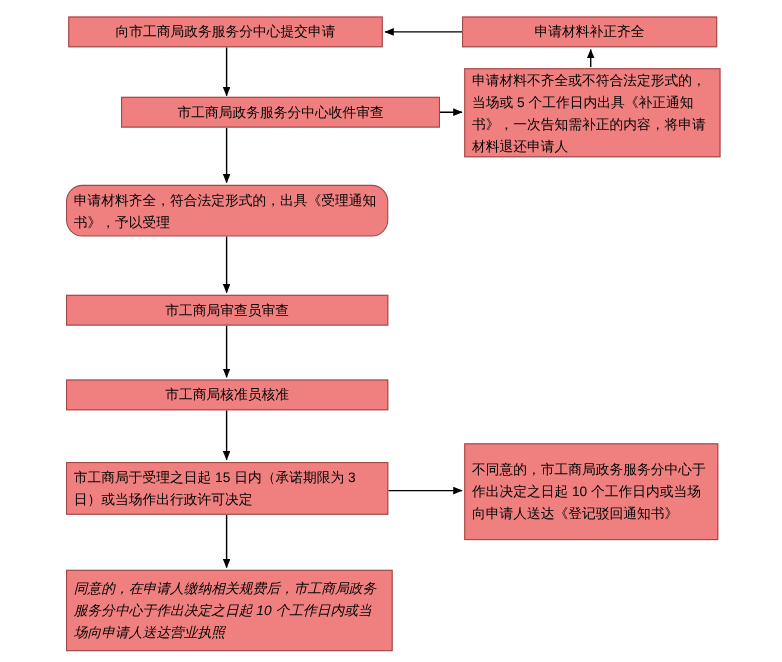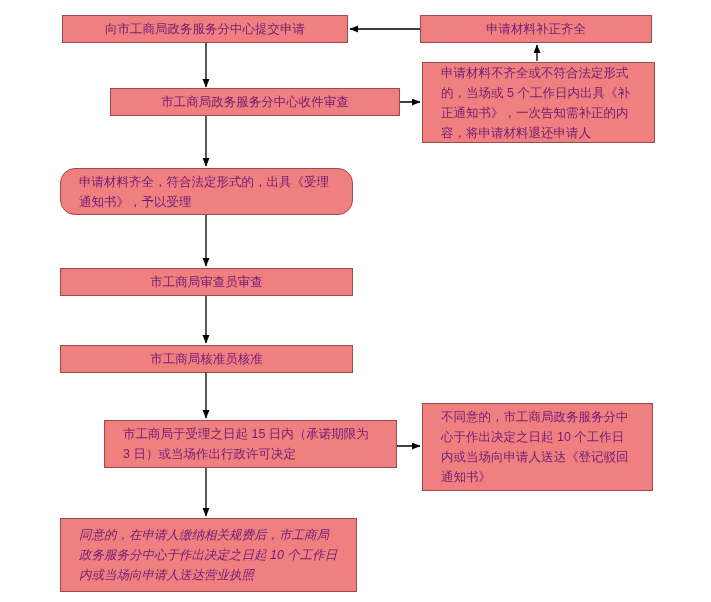--- a/index.html
+++ b/index.html
@@ -14,26 +14,26 @@
     position: relative;
     width: 711px;
     height: 602px;
     background: #ffffff;
     overflow: hidden;
   }
   .node {
     position: absolute;
     background: var(--box-fill, #f08080);
     border: 1px solid var(--box-border, #9e4a4a);
-    color: #701a75;
+    color: #000000;
     font-size: 12.5px;
     line-height: 20px;
     display: flex;
     align-items: center;
-    padding: 3px 18px;
+    padding: 3px 6px;
     overflow: hidden;
   }
   .node.center { justify-content: center; text-align: center; }
   .node.left   { justify-content: flex-start; text-align: left; }
   svg.arrows {
     position: absolute;
     left: 0; top: 0;
     width: 711px; height: 602px;
     pointer-events: none;
   }
@@ -70,19 +70,19 @@
   <div class="node left" style="left:422px; top:62px;  width:233px; height:81px;">申请材料不齐全或不符合法定形式的，当场或 5 个工作日内出具《补正通知书》，一次告知需补正的内容，将申请材料退还申请人</div>
 
   <div class="node center" style="left:62px;  top:88px;  width:290px; height:28px;margin-left:48px;">市工商局政务服务分中心收件审查</div>
 
   <div class="node left" style="left:60px;  top:168px; width:293px; height:47px;border-radius:15px;">申请材料齐全，符合法定形式的，出具《受理通知书》，予以受理</div>
 
   <div class="node center" style="left:60px;  top:268px; width:293px; height:28px;">市工商局审查员审查</div>
 
   <div class="node center" style="left:60px;  top:345px; width:293px; height:28px;">市工商局核准员核准</div>
 
-  <div class="node left" style="left:60px;  top:420px; width:293px; height:48px;margin-left:44px;">市工商局于受理之日起 15 日内（承诺期限为 3 日）或当场作出行政许可决定</div>
+  <div class="node left" style="left:60px;  top:420px; width:293px; height:48px;">市工商局于受理之日起 15 日内（承诺期限为 3 日）或当场作出行政许可决定</div>
 
   <div class="node left" style="left:422px; top:403px; width:231px; height:88px;">不同意的，市工商局政务服务分中心于作出决定之日起 10 个工作日内或当场向申请人送达《登记驳回通知书》</div>
 
   <div class="node left" style="left:60px;  top:518px; width:297px; height:74px;font-style:italic;">同意的，在申请人缴纳相关规费后，市工商局政务服务分中心于作出决定之日起 10 个工作日内或当场向申请人送达营业执照</div>
 
 </div>
 
 </body></html>

